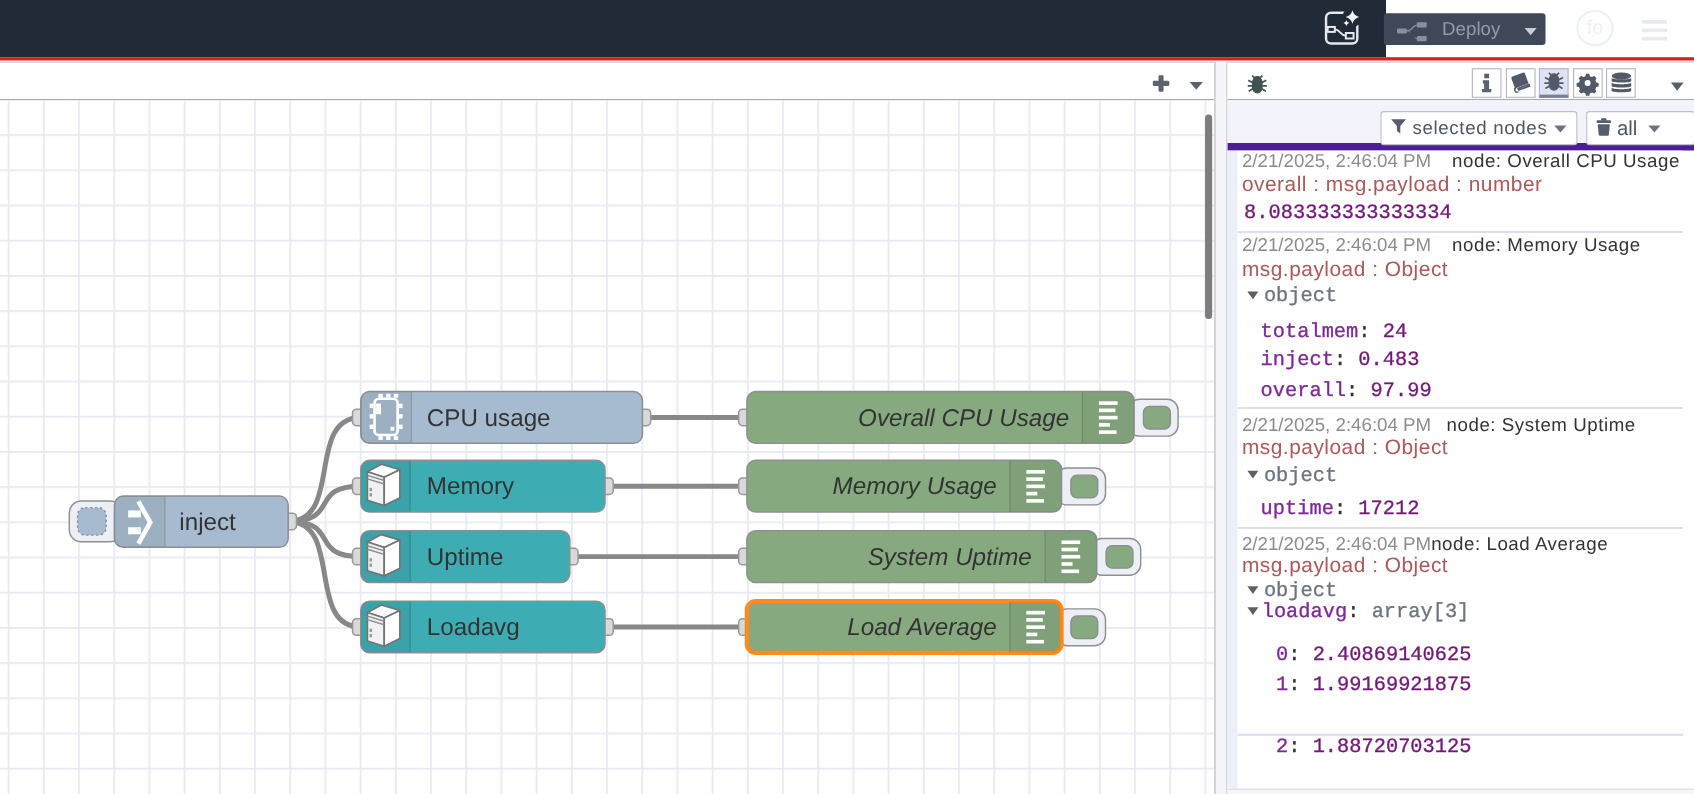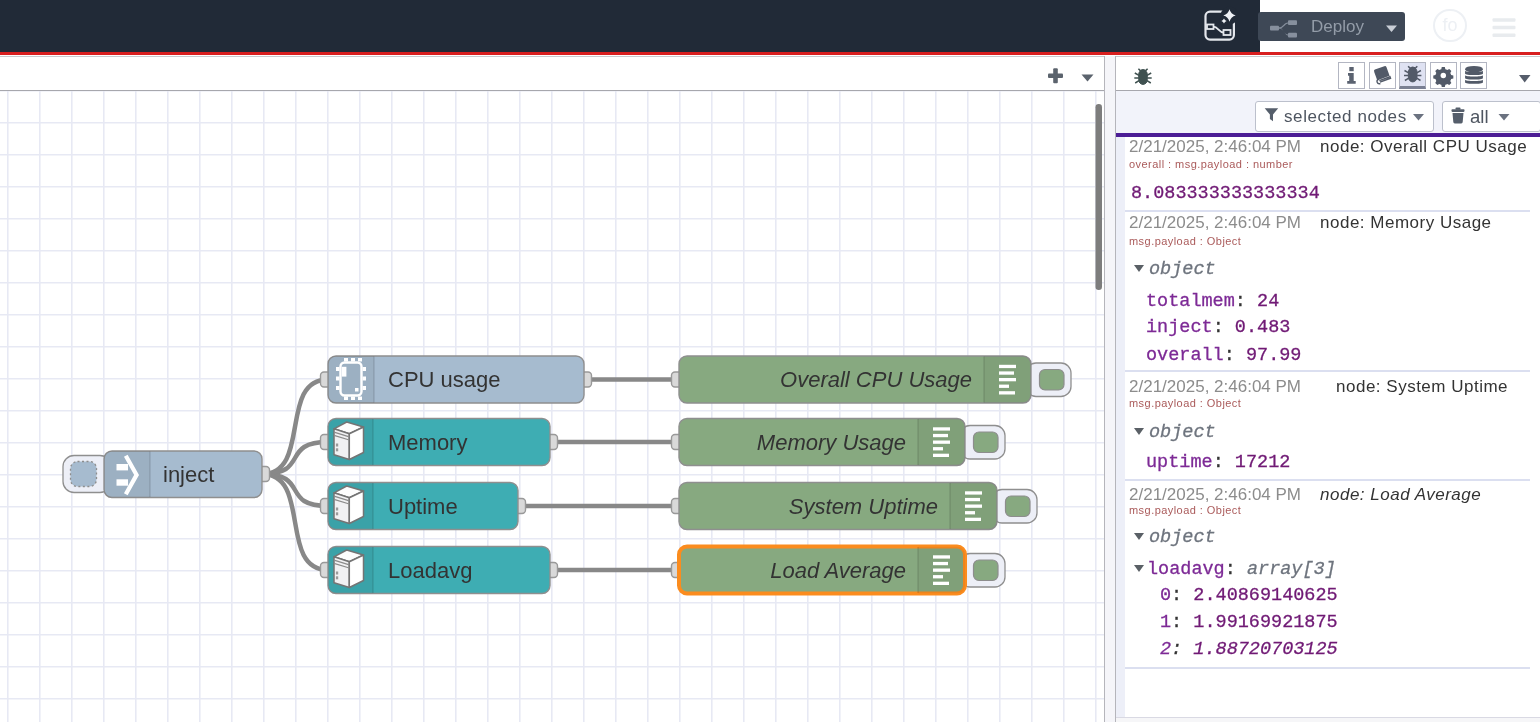--- a/index.html
+++ b/index.html
@@ -14,33 +14,33 @@
   #tabbar{position:absolute;left:0;top:56px;width:1104px;height:35px;background:#fff;border-top:1px solid #c9c9cd;border-bottom:1px solid #a7a7ad;box-sizing:border-box;}
   
   #sep{position:absolute;left:1104px;top:56px;width:12px;height:666px;background:#f5f5f9;border-left:1px solid #b5b5bb;border-right:1px solid #b5b5bb;box-sizing:border-box;}
   
   #sidebar{position:absolute;left:1116px;top:56px;width:424px;height:666px;background:#fff;}
   #sb-tabrow{position:absolute;left:0;top:0;width:424px;height:35px;background:#fff;border-top:1px solid #c9c9cd;border-bottom:1px solid #a7a7ad;box-sizing:border-box;}
   #sb-tab{position:absolute;left:3px;top:0px;width:202px;height:35px;background:#fff;border:1px solid #b0b3bf;border-bottom:none;box-sizing:border-box;z-index:2;}
   #sb-tab .t{position:absolute;left:34px;top:7px;font-size:16px;font-weight:bold;color:#3f5150;}
   .sbbtn{position:absolute;top:6px;width:27px;height:27px;background:#fff;border:1px solid #b3b6c2;box-sizing:border-box;}
   .sbbtn.active{background:#dfe2f2;border-bottom:3px solid #7a8093;}
-  #sb-filter{position:absolute;left:0;top:35px;width:424px;height:46px;background:#f2f3fa;border-bottom:4px solid #4c1d95;box-sizing:border-box;}
+  #sb-filter{position:absolute;left:0;top:35px;width:424px;height:46px;background:#f2f3fa;border-bottom:7px solid #4c1d95;box-sizing:border-box;}
   .fbox{position:absolute;top:10px;height:31px;background:#fff;border:1px solid #bcc0cc;border-radius:3px;box-sizing:border-box;color:#4e5560;font-size:17px;}
   #sb-list{position:absolute;left:0;top:81px;width:424px;height:585px;background:#fff;}
   #sb-strip{position:absolute;left:0;top:81px;width:9px;height:580px;background:#edeff8;}
   .msg{position:absolute;left:9px;width:405px;border-bottom:2px solid #dbdff0;box-sizing:border-box;background:#fff;}
   .mline{position:absolute;white-space:nowrap;}
   .ts{color:#8c8c8c;font-size:17px;}
   .nname{color:#333;font-size:17px;letter-spacing:0.5px;}
-  .prop{color:#aa5a5a;font-size:11px;letter-spacing:0.45px;}
+  .prop{color:#aa5a5a;font-size:19px;letter-spacing:0.45px;}
   .mono{font-family:"Liberation Mono",monospace;font-size:18.5px;-webkit-text-stroke:0.3px currentColor;}
   .mkey{color:#7d2a96;}
   .mval{color:#701a75;}
-  .mobj{color:#6e747e;font-style:italic;}
+  .mobj{color:#6e747e;}
   .tri{display:inline-block;width:0;height:0;border-left:5.5px solid transparent;border-right:5.5px solid transparent;border-top:7.5px solid #5a6066;vertical-align:middle;margin-bottom:2px;}
   #sb-footer{position:absolute;left:0;top:661px;width:424px;height:5px;background:#f6f6f8;border-top:1px solid #d9d9e3;box-sizing:border-box;}
 </style>
 </head>
 <body>
 <div id="app">
 
   <div id="header">
     <svg id="hdr-icons" width="1540" height="53" style="position:absolute;left:0;top:0;z-index:3;">
 
@@ -290,32 +290,32 @@
     <div class="mline prop" style="left:13px;top:102px;">overall : msg.payload : number</div>
     <div class="mline mono mval" style="left:15px;top:127px;">8.083333333333334</div>
 
     <div class="mline" style="left:13px;top:156.5px;"><span class="ts">2/21/2025, 2:46:04 PM</span><span class="nname" style="margin-left:19px;">node: Memory Usage</span></div>
     <div class="mline prop" style="left:13px;top:179px;">msg.payload : Object</div>
     <div class="mline mono" style="left:18px;top:203px;"><span class="tri"></span><span class="mobj" style="margin-left:5px;">object</span></div>
     <div class="mline mono" style="left:30px;top:234.5px;"><span class="mkey">totalmem</span><span style="color:#333;">:&nbsp;</span><span class="mval">24</span></div>
     <div class="mline mono" style="left:30px;top:261px;"><span class="mkey">inject</span><span style="color:#333;">:&nbsp;</span><span class="mval">0.483</span></div>
     <div class="mline mono" style="left:30px;top:288.5px;"><span class="mkey">overall</span><span style="color:#333;">:&nbsp;</span><span class="mval">97.99</span></div>
 
-    <div class="mline" style="left:13px;top:321px;"><span class="ts">2/21/2025, 2:46:04 PM</span><span class="nname" style="margin-left:35px;">node: System Uptime</span></div>
+    <div class="mline" style="left:13px;top:321px;"><span class="ts">2/21/2025, 2:46:04 PM</span><span class="nname" style="margin-left:14px;">node: System Uptime</span></div>
     <div class="mline prop" style="left:13px;top:340.5px;">msg.payload : Object</div>
     <div class="mline mono" style="left:18px;top:366px;"><span class="tri"></span><span class="mobj" style="margin-left:5px;">object</span></div>
     <div class="mline mono" style="left:30px;top:395.5px;"><span class="mkey">uptime</span><span style="color:#333;">:&nbsp;</span><span class="mval">17212</span></div>
 
-    <div class="mline" style="left:13px;top:428.5px;"><span class="ts">2/21/2025, 2:46:04 PM</span><span class="nname" style="margin-left:19px;font-style:italic;">node: Load Average</span></div>
+    <div class="mline" style="left:13px;top:428.5px;"><span class="ts">2/21/2025, 2:46:04 PM</span><span class="nname" style="">node: Load Average</span></div>
     <div class="mline prop" style="left:13px;top:448px;">msg.payload : Object</div>
     <div class="mline mono" style="left:18px;top:471px;"><span class="tri"></span><span class="mobj" style="margin-left:5px;">object</span></div>
-    <div class="mline mono" style="left:18px;top:503px;"><span class="tri"></span><span class="mkey" style="margin-left:3px;">loadavg</span><span style="color:#333;">:&nbsp;</span><span class="mobj">array[3]</span></div>
+    <div class="mline mono" style="left:18px;top:490px;"><span class="tri"></span><span class="mkey" style="margin-left:3px;">loadavg</span><span style="color:#333;">:&nbsp;</span><span class="mobj">array[3]</span></div>
     <div class="mline mono" style="left:44px;top:528.5px;"><span class="mkey">0</span><span style="color:#333;">:&nbsp;</span><span class="mval">2.40869140625</span></div>
     <div class="mline mono" style="left:44px;top:556px;"><span class="mkey">1</span><span style="color:#333;">:&nbsp;</span><span class="mval">1.99169921875</span></div>
-    <div class="mline mono" style="left:44px;top:583px;font-style:italic;"><span class="mkey">2</span><span style="color:#333;">:&nbsp;</span><span class="mval">1.88720703125</span></div>
+    <div class="mline mono" style="left:44px;top:613px;"><span class="mkey">2</span><span style="color:#333;">:&nbsp;</span><span class="mval">1.88720703125</span></div>
     <div id="sb-strip"></div>
     <div id="sb-footer"></div>
     <svg id="sb-icons" width="424" height="140" style="position:absolute;left:0;top:0;pointer-events:none;z-index:6;">
 
       <use href="#bug" x="27" y="22" fill="#3f5150" stroke="#3f5150"></use>
 
       <g fill="#5a6270" transform="translate(235.5,19.5)">
         <rect x="-2.2" y="-8.5" width="4.4" height="4.2"></rect>
         <path d="M-3.5,-2.5 h5.7 v8 h2 v2.8 h-8.5 v-2.8 h2 v-5.2 h-1.2 z"></path>
       </g>

